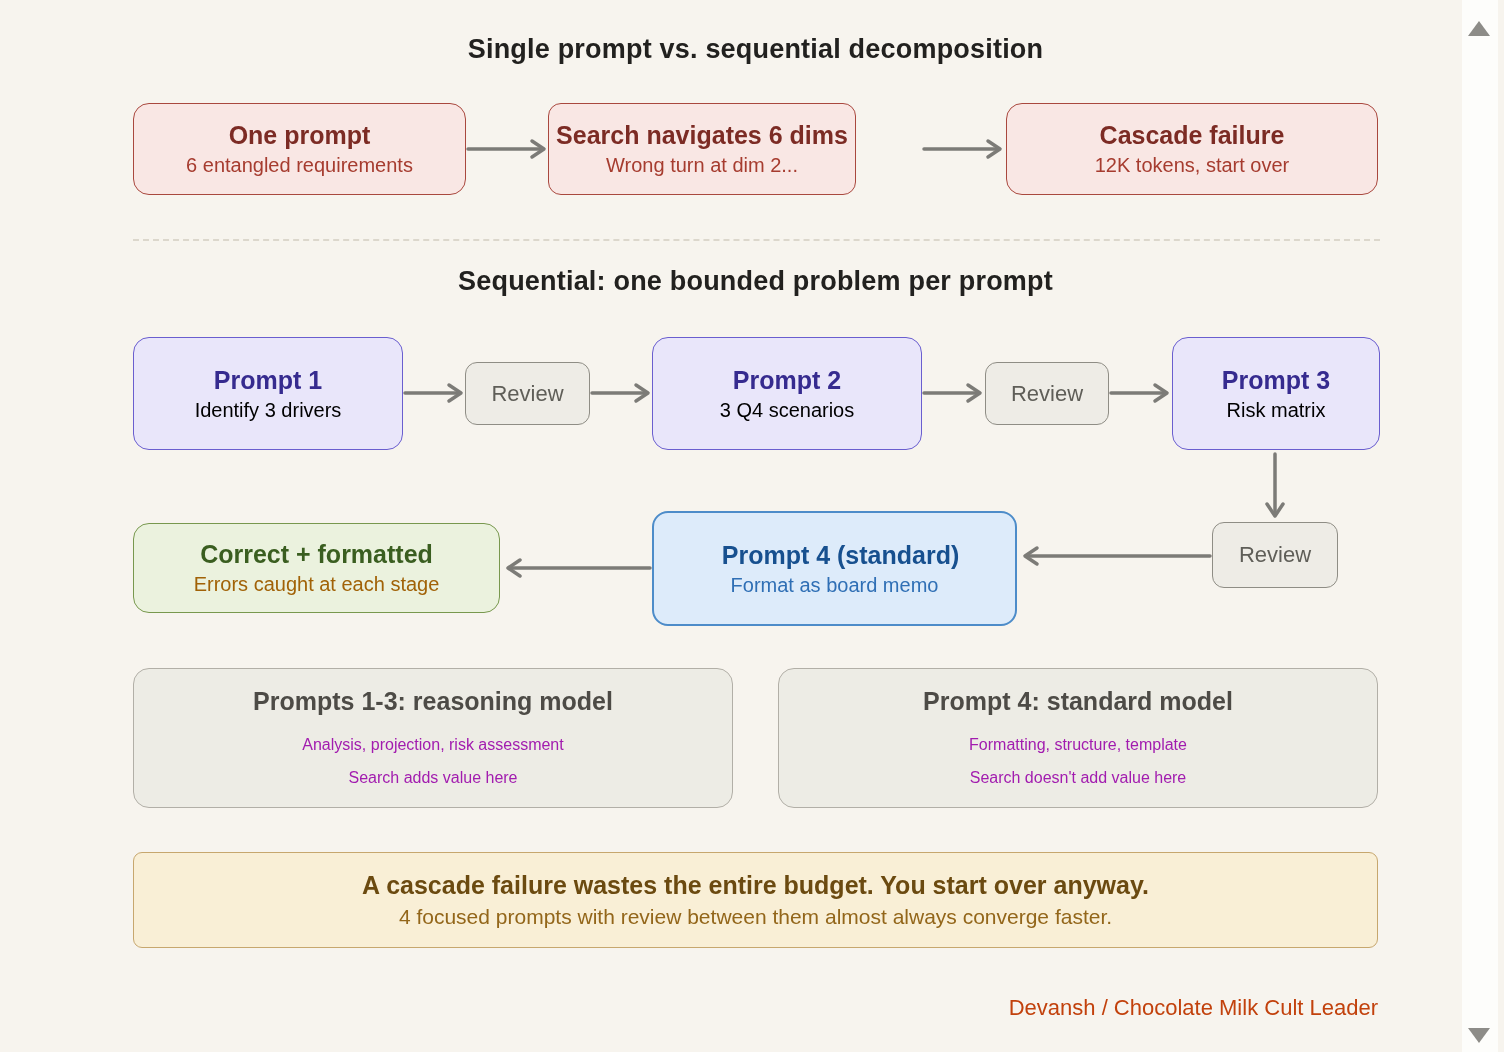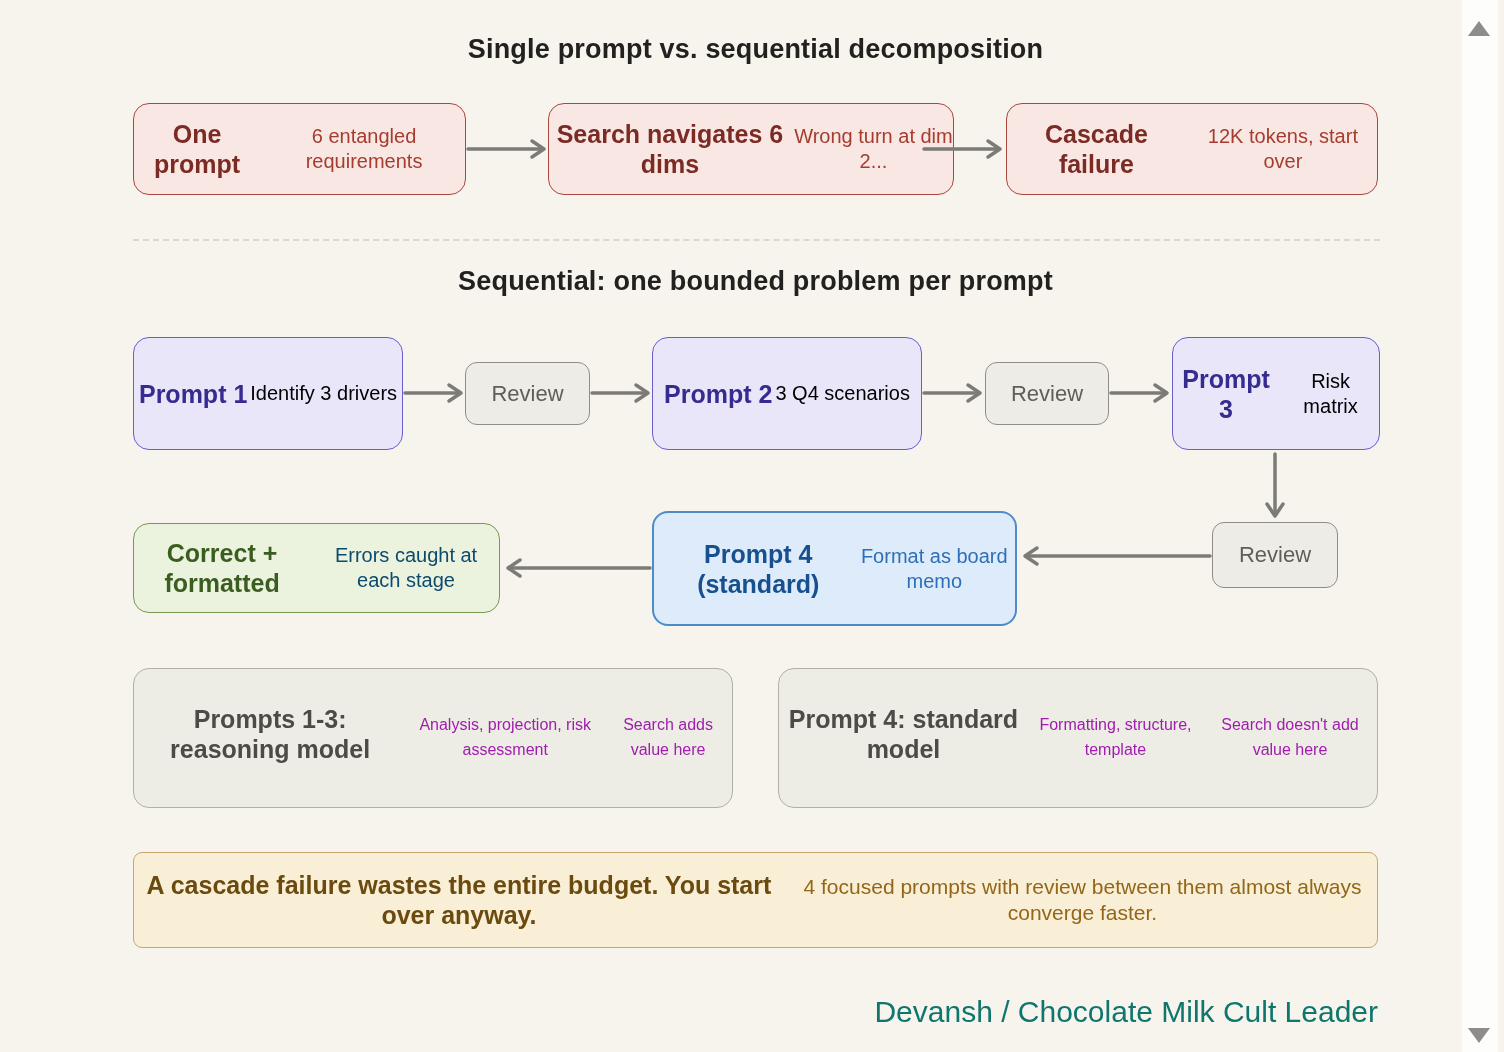--- a/index.html
+++ b/index.html
@@ -8,42 +8,42 @@
     background:#f7f4ee;
     font-family:"Liberation Sans",sans-serif;
     -webkit-font-smoothing:antialiased;
   }
   .section-title{
     position:absolute;left:133px;width:1245px;text-align:center;
     font-size:27px;font-weight:700;color:#22211f;letter-spacing:0.2px;
   }
   .node{
     position:absolute;box-sizing:border-box;
-    display:flex;flex-direction:row;align-items:center;justify-content:center;
+    display:flex;flex-direction:column;align-items:center;justify-content:center;
     text-align:center;border-radius:16px;gap:3px;
   }
   .node .title{font-size:25px;font-weight:700;line-height:1.2;}
   .node .sub{font-size:20px;line-height:1.25;}
   .node.red{background:#f9e7e4;border:1.5px solid #a9483e;}
   .node.red .title{color:#7c2b24;}
   .node.red .sub{color:#a63c2f;}
   .node.purple{background:#e9e6fa;border:1.5px solid #6a5ecf;}
   .node.purple .title{color:#362b8f;}
   .node.purple .sub{color:#000000;}
   .node.blue{background:#ddebfa;border:2px solid #4d8cc9;}
   .node.blue .title{color:#17508f;margin-left:12px;}
   .node.blue .sub{color:#2f6fb5;}
   .node.green{background:#ebf2de;border:1.5px solid #78984e;}
   .node.green .title{color:#3a5e20;}
-  .node.green .sub{color:#0c4a6e;}
+  .node.green .sub{color:#a16207;}
   .node.review{
     background:#eeece6;border:1.5px solid #8f8d85;border-radius:12px;
   }
   .node.review .rlabel{font-size:22px;color:#5f5e58;}
-  .node.info{background:#edece5;border:1.5px solid #b2afa7;gap:0;}
+  .node.info{background:#edece5;border:1.5px solid #b2afa7;gap:8px;}
   .node.info .title{color:#4d4b46;margin-bottom:9px;}
   .node.info .sub{color:#a21caf;font-size:16px;line-height:1.55;}
   .node.tan{background:#f9efd6;border:1.5px solid #c7a76e;border-radius:14px;gap:4px;}
   .node.tan .title{color:#6b4a10;}
   .node.tan .sub{color:#93661a;font-size:21px;}
   .divider{
     position:absolute;left:133px;top:239px;width:1247px;height:0;
     border-top:2px dashed #dcd7cc;
   }
   .arrow{position:absolute;overflow:visible;}
@@ -60,39 +60,39 @@
     border-left:11px solid transparent;border-right:11px solid transparent;
     border-bottom:15px solid #8d8c88;
   }
   .scroll-down{
     position:absolute;left:1468px;top:1028px;width:0;height:0;cursor:pointer;
     border-left:11px solid transparent;border-right:11px solid transparent;
     border-top:15px solid #8d8c88;
   }
   .footer{
     position:absolute;top:995px;left:133px;width:1245px;text-align:right;
-    font-size:30px;color:#0f766e;
+    font-size:22px;color:#c2410c;
   }
 </style>
 </head>
 <body>
 
 <div class="section-title" style="top:34px;">Single prompt vs. sequential decomposition</div>
 
 <div class="node red" style="left:133px;top:103px;width:333px;height:92px;">
   <div class="title">One prompt</div>
   <div class="sub">6 entangled requirements</div>
 </div>
 
 <svg class="arrow" style="left:466px;top:137px;" width="84" height="24">
   <line x1="2" y1="12" x2="76" y2="12"></line>
   <polyline points="66,4 78,12 66,20"></polyline>
 </svg>
 
-<div class="node red" style="left:548px;top:103px;width:406px;height:92px;">
+<div class="node red" style="left:548px;top:103px;width:308px;height:92px;border-radius:13px;">
   <div class="title">Search navigates 6 dims</div>
   <div class="sub">Wrong turn at dim 2...</div>
 </div>
 
 <svg class="arrow" style="left:922px;top:137px;" width="84" height="24">
   <line x1="2" y1="12" x2="76" y2="12"></line>
   <polyline points="66,4 78,12 66,20"></polyline>
 </svg>
 
 <div class="node red" style="left:1006px;top:103px;width:372px;height:92px;">

